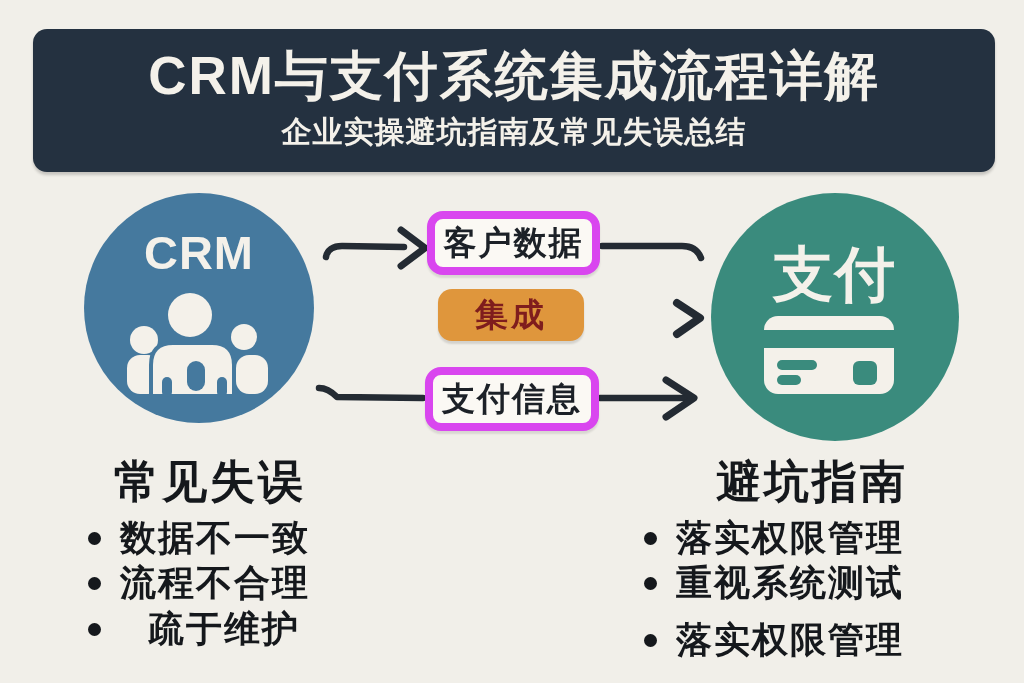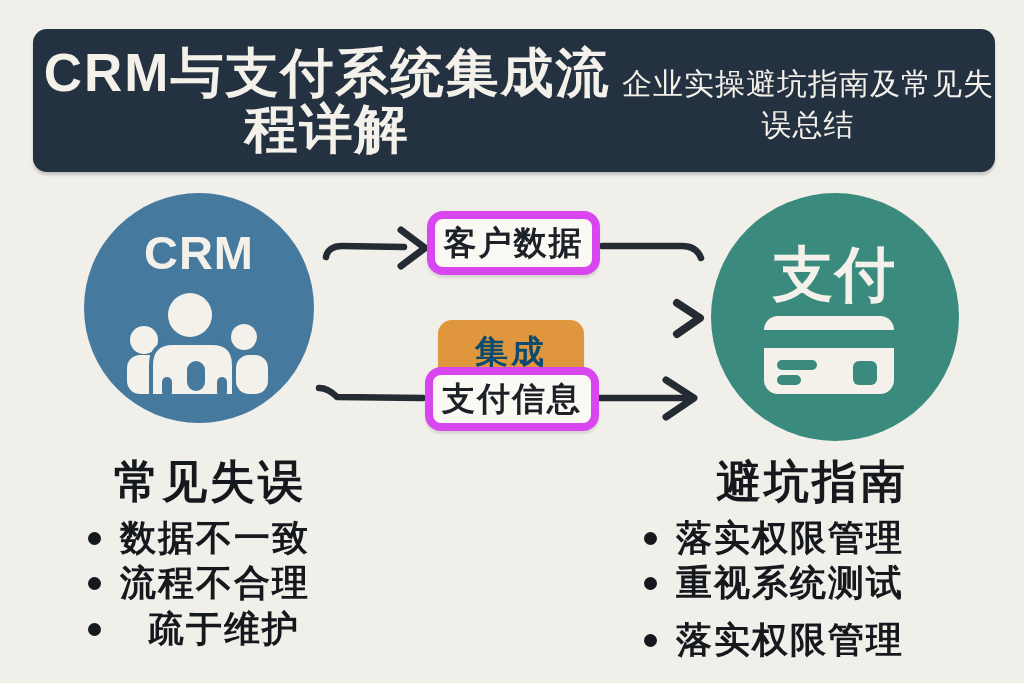--- a/index.html
+++ b/index.html
@@ -11,28 +11,28 @@
     position:relative;
     width:1024px;height:683px;
     background:#f1efe9;
     overflow:hidden;
   }
   
   .banner{
     position:absolute;left:33px;top:29px;width:962px;height:143px;
     background:#243140;border-radius:14px;
     box-shadow:0 3px 3px rgba(0,0,0,.18);
-    display:flex;align-items:center;justify-content:center;
+    display:flex;flex-direction:column;align-items:center;justify-content:center;
     color:#f4f1ea;text-align:center;
   }
   .banner .title{
     font-size:53px;font-weight:900;letter-spacing:2px;line-height:1.05;
   }
   .banner .subtitle{
-    font-size:30px;font-weight:400;letter-spacing:1px;margin-top:8px;
+    font-size:30px;font-weight:700;letter-spacing:1px;margin-top:8px;
   }
   
   .node{position:absolute;border-radius:50%;}
   .crm-circle{left:84px;top:193px;width:230px;height:230px;background:#45799e;}
   .crm-circle .node-label{
     position:absolute;left:0;right:0;top:32px;text-align:center;
     color:#f4f1ea;font-size:47px;font-weight:800;letter-spacing:1px;
   }
   .crm-circle svg{position:absolute;left:41px;top:94px;}
   .pay-circle{left:711px;top:193px;width:248px;height:248px;background:#3a8b7d;}
@@ -46,26 +46,25 @@
     position:absolute;
     background:#fbf9f4;border:8px solid #d946ef;border-radius:16px;
     display:flex;align-items:center;justify-content:center;
     font-size:33px;font-weight:800;color:#1c2127;letter-spacing:2px;
     box-shadow:0 3px 2px rgba(0,0,0,.10);
     box-sizing:border-box;
   }
   .box-top{left:427px;top:211px;width:173px;height:64px;}
   .box-bottom{left:425px;top:367px;width:174px;height:64px;}
   .box-mid{
-    position:absolute;left:438px;top:289px;width:146px;height:64px;
+    position:absolute;left:438px;top:289px;width:146px;height:52px;
     background:#df963c;border-radius:14px;
     display:flex;align-items:center;justify-content:center;
-    font-size:33px;font-weight:800;color:#0c4a6e;letter-spacing:3px;
+    font-size:33px;font-weight:800;color:#7f1d1d;letter-spacing:3px;
     box-shadow:0 3px 2px rgba(0,0,0,.12);
-    margin-top:31px;
   }
   
   .connectors{position:absolute;left:0;top:0;pointer-events:none;}
   
   .panel-heading{
     position:absolute;font-size:45px;font-weight:900;color:#15181c;letter-spacing:3px;
   }
   .bullet-row{
     position:absolute;display:flex;align-items:center;height:44px;
   }

